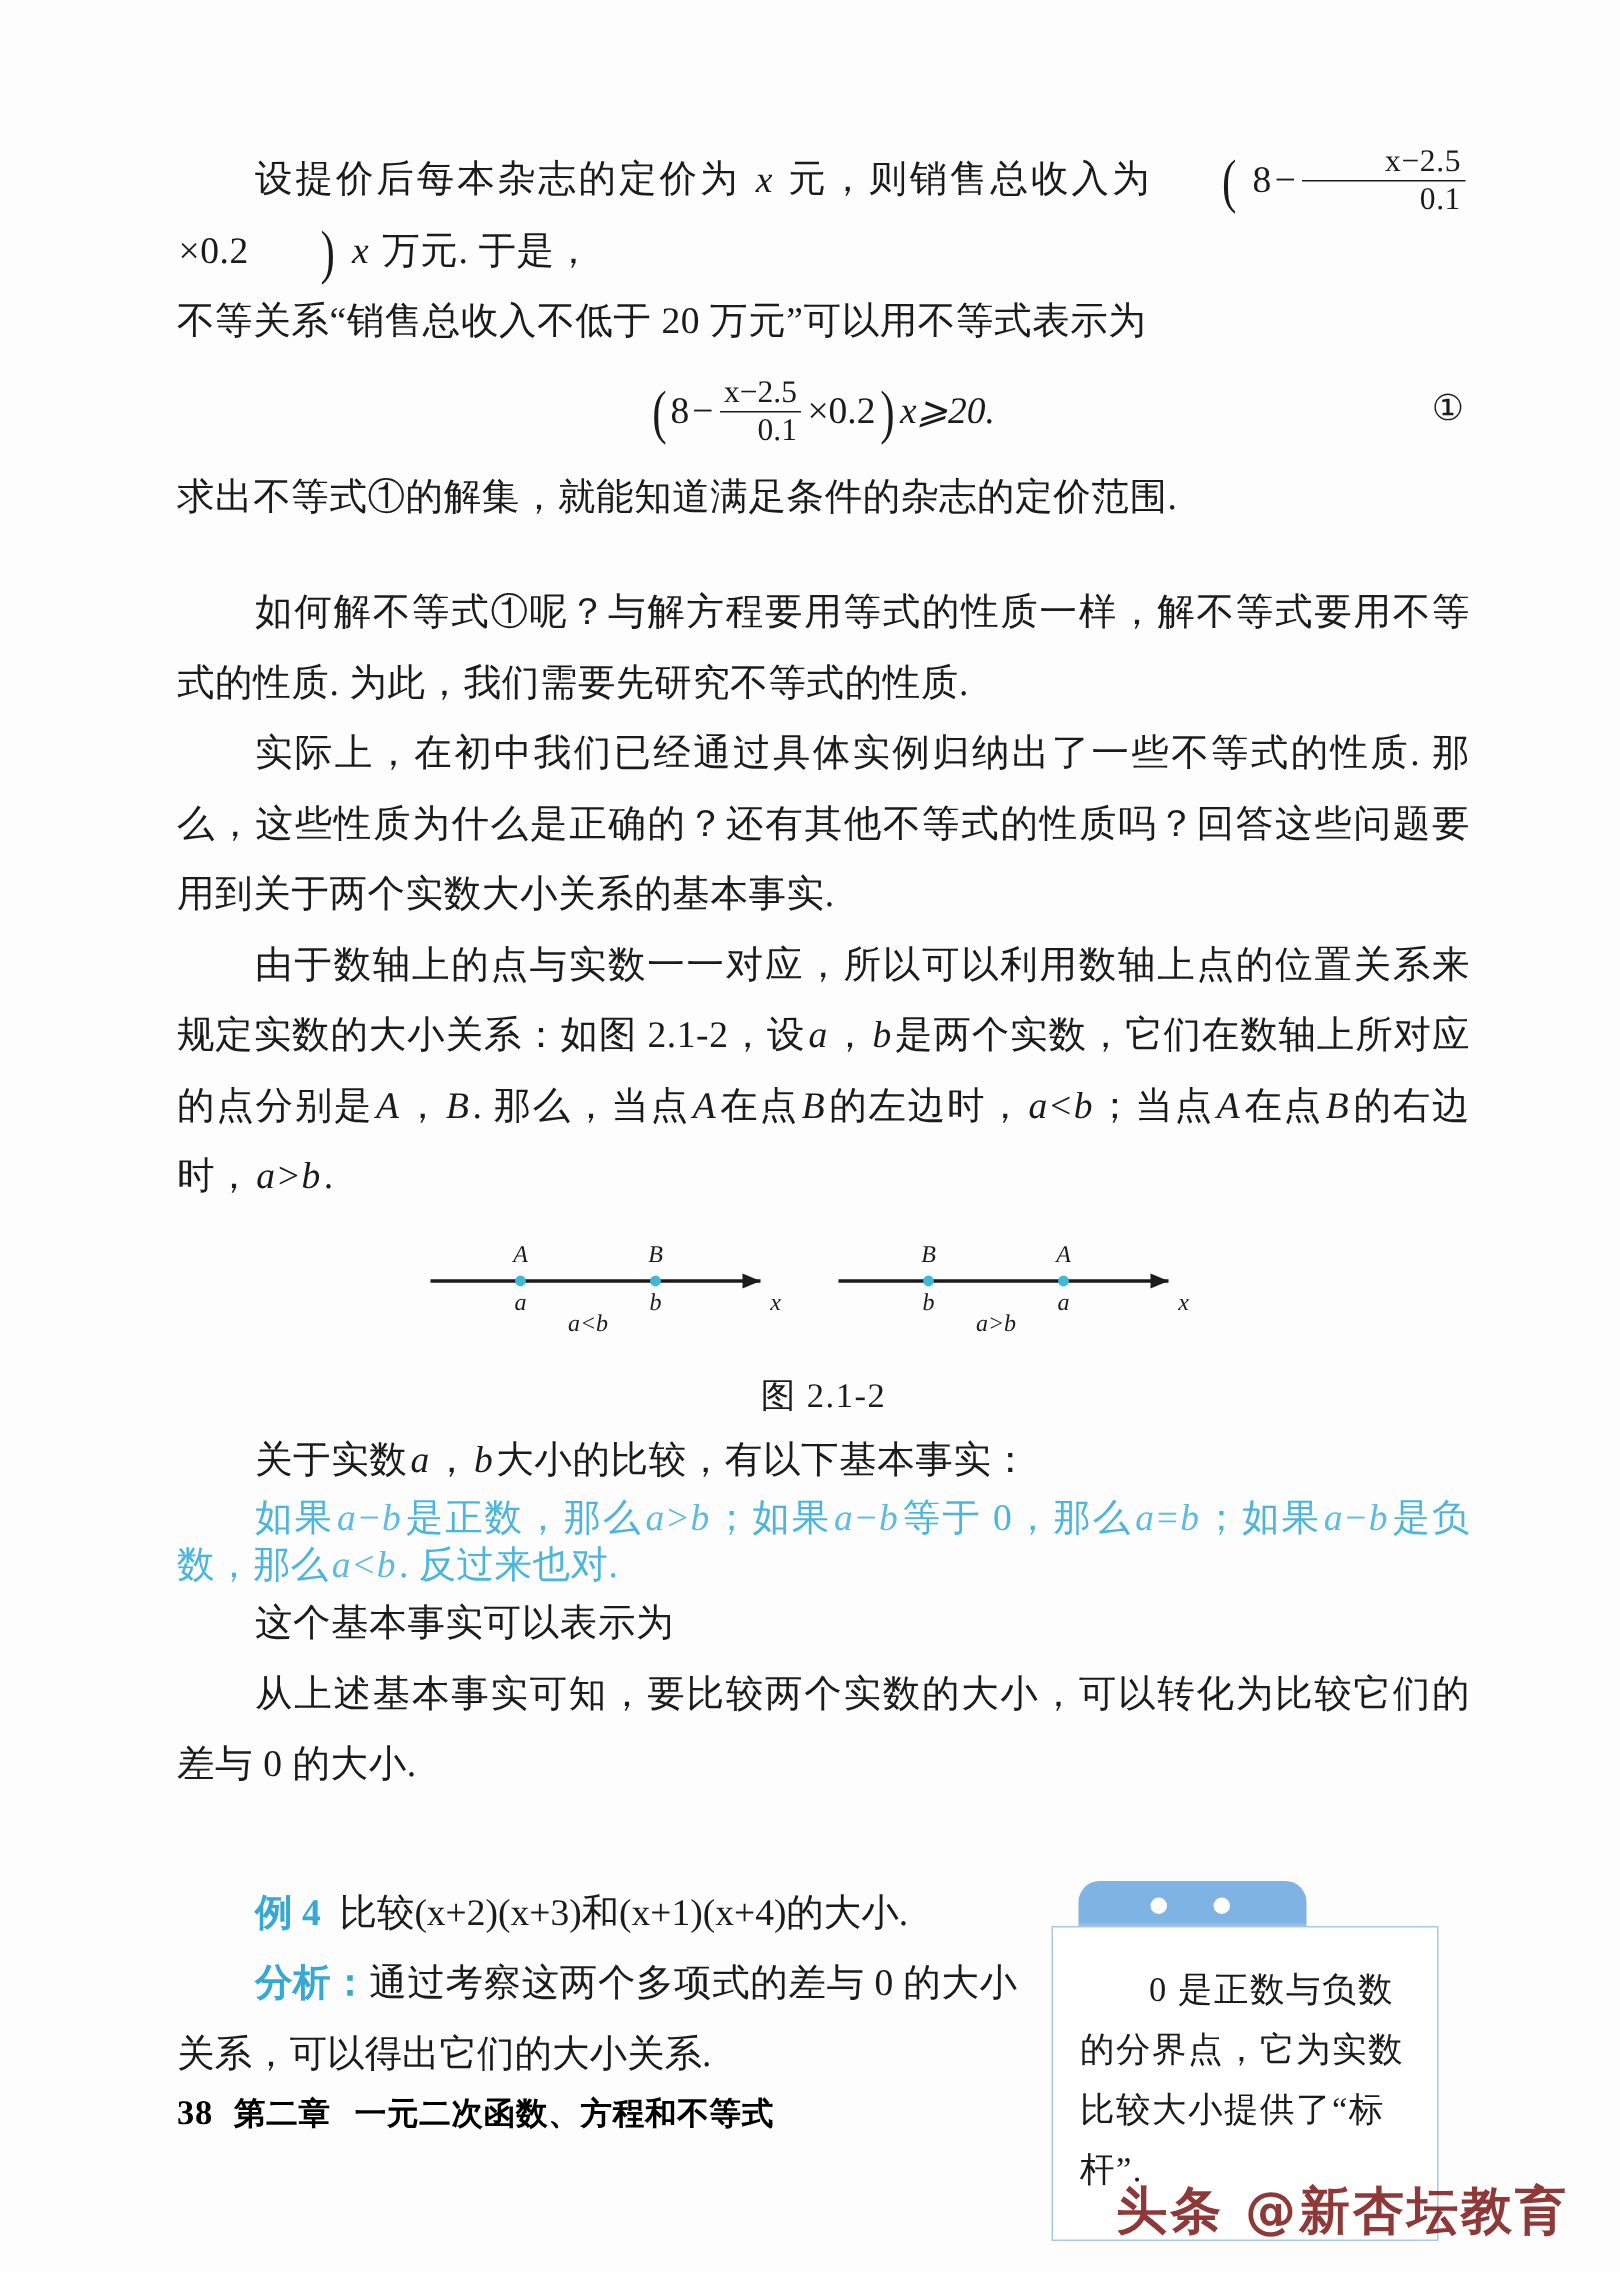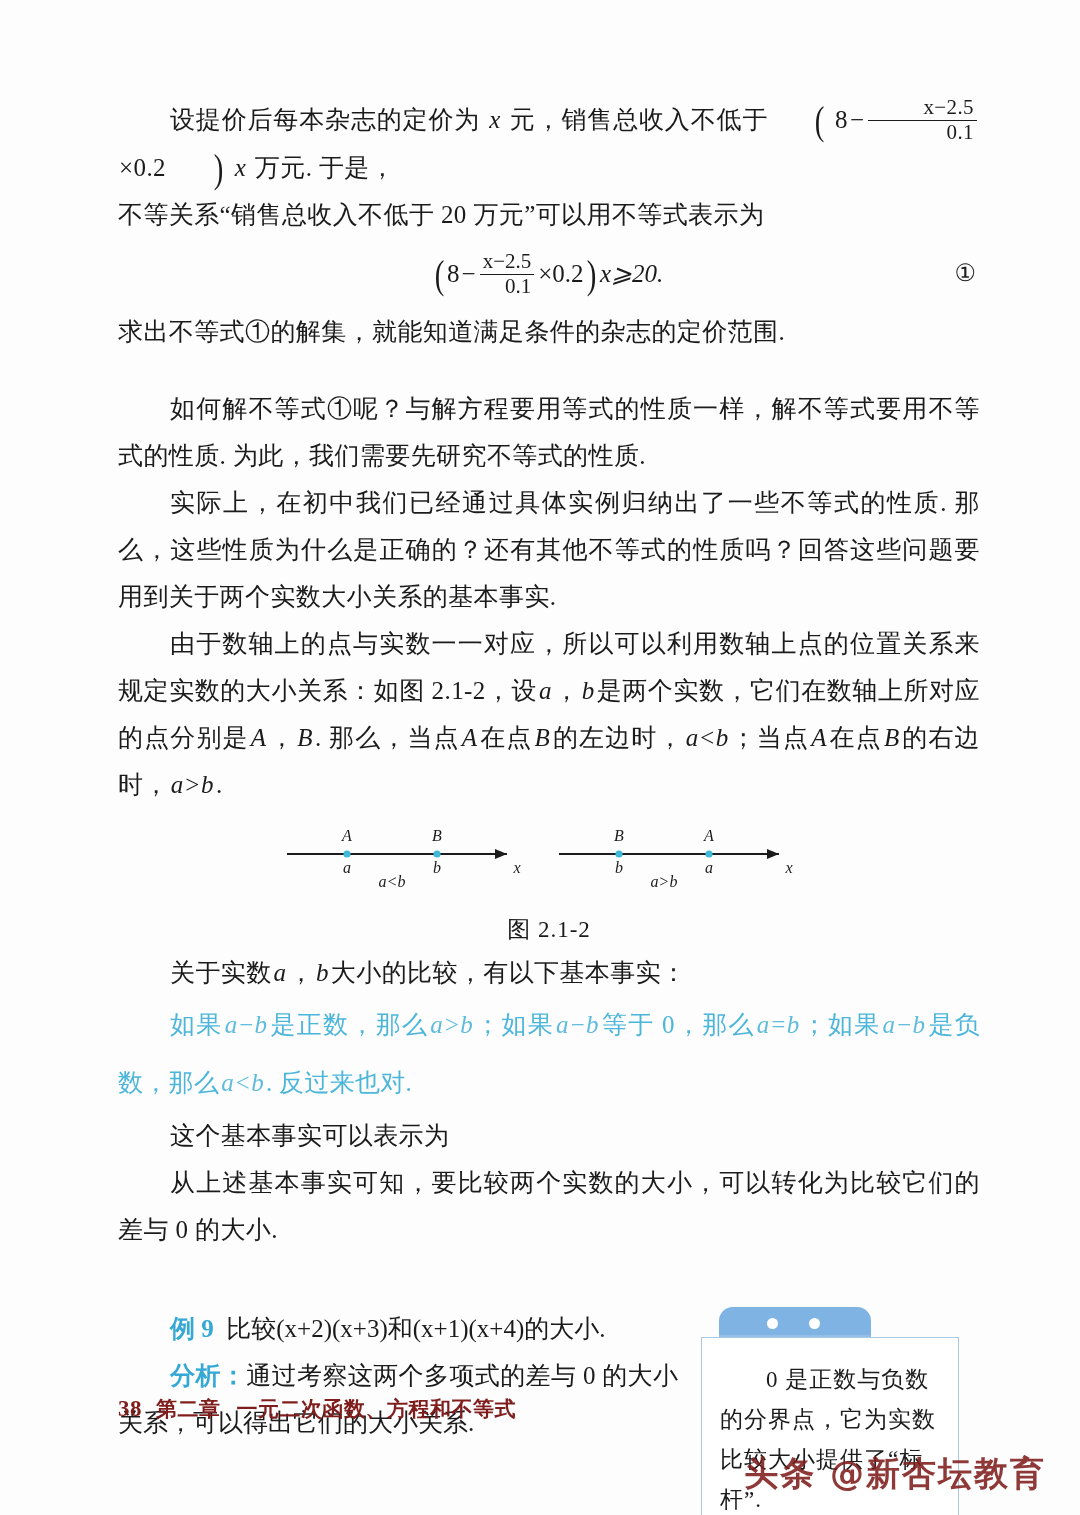--- a/index.html
+++ b/index.html
@@ -82,21 +82,21 @@
   .eqblock {
     font-size: 25px;
     line-height: 44px;
     text-align: center;
   }
 
   
   .rule {
     color: #4cb6da;
     font-size: 25px;
-    line-height: 58px;
+    line-height: 31px;
     text-align: justify;
     text-justify: inter-ideograph;
     margin: 0;
     letter-spacing: 0.3px;
   }
   .rule.indent { text-indent: 52px; }
   .rule .mathv { color: #60bcdd; }
 
   .blue-label { color: #35a8d4; font-weight: bold; }
 
@@ -167,21 +167,21 @@
     font-family: "Liberation Serif", "DejaVu Serif", serif;
   }
 
   
   .footer {
     position: absolute;
     left: 118px;
     bottom: 92px;
     font-size: 21px;
     letter-spacing: 0.5px;
-    color: #7f1d1d;
+    color: #000000;
   }
   .footer .pageno { font-weight: bold; font-size: 23px; margin-right: 14px; }
   .footer .chap { margin-right: 16px; font-weight: bold; }
   .footer .chaptitle { font-weight: bold; }
 
   .watermark {
     position: absolute;
     right: 34px;
     bottom: 18px;
     font-size: 34px;
@@ -195,21 +195,21 @@
 </head>
 <body>
 
 <div id="page">
 
   <div class="content">
 
     <p class="para indent">
       <span>设提价后每本杂志的定价为</span>
       <span class="mathv">x</span>
-      <span>元，销售总收入不低于</span><span class="bigparen">(</span><span class="num">8</span><span class="op">−</span><span class="frac"><span class="top">x−2.5</span><span class="bot">0.1</span></span><span class="op">×0.2</span><span class="bigparen">)</span><span class="mathv">x</span>
+      <span>元，则销售总收入为</span><span class="bigparen">(</span><span class="num">8</span><span class="op">−</span><span class="frac"><span class="top">x−2.5</span><span class="bot">0.1</span></span><span class="op">×0.2</span><span class="bigparen">)</span><span class="mathv">x</span>
       <span>万元. 于是，</span>
     </p>
 
     <p class="para">不等关系“销售总收入不低于 20 万元”可以用不等式表示为</p>
 
     <div class="display-eq">
       <span class="bigparen">(</span><span class="num">8</span><span class="op">−</span><span class="frac"><span class="top">x−2.5</span><span class="bot">0.1</span></span><span class="op">×0.2</span><span class="bigparen">)</span><span class="mathv">x⩾20.</span>
       <span class="eq-tag">①</span>
     </div>
 
@@ -267,21 +267,21 @@
 
     <p class="para indent">这个基本事实可以表示为</p>
 
 
     <p class="para indent">从上述基本事实可知，要比较两个实数的大小，可以转化为比较它们的差与 0 的大小.</p>
 
     <div class="example-area">
 
       <div class="example-text">
         <p class="ex-line indent">
-          <span class="blue-label">例 9</span>&nbsp;&nbsp;<span>比较(x+2)(x+3)和(x+1)(x+4)的大小.</span>
+          <span class="blue-label">例 4</span>&nbsp;&nbsp;<span>比较(x+2)(x+3)和(x+1)(x+4)的大小.</span>
         </p>
         <p class="ex-line indent">
           <span class="blue-label">分析：</span><span>通过考察这两个多项式的差与 0 的大小关系，可以得出它们的大小关系.</span>
         </p>
 
       </div>
 
       <div class="callout">
         <div class="callout-tab">
           <span class="hole h1"></span>

